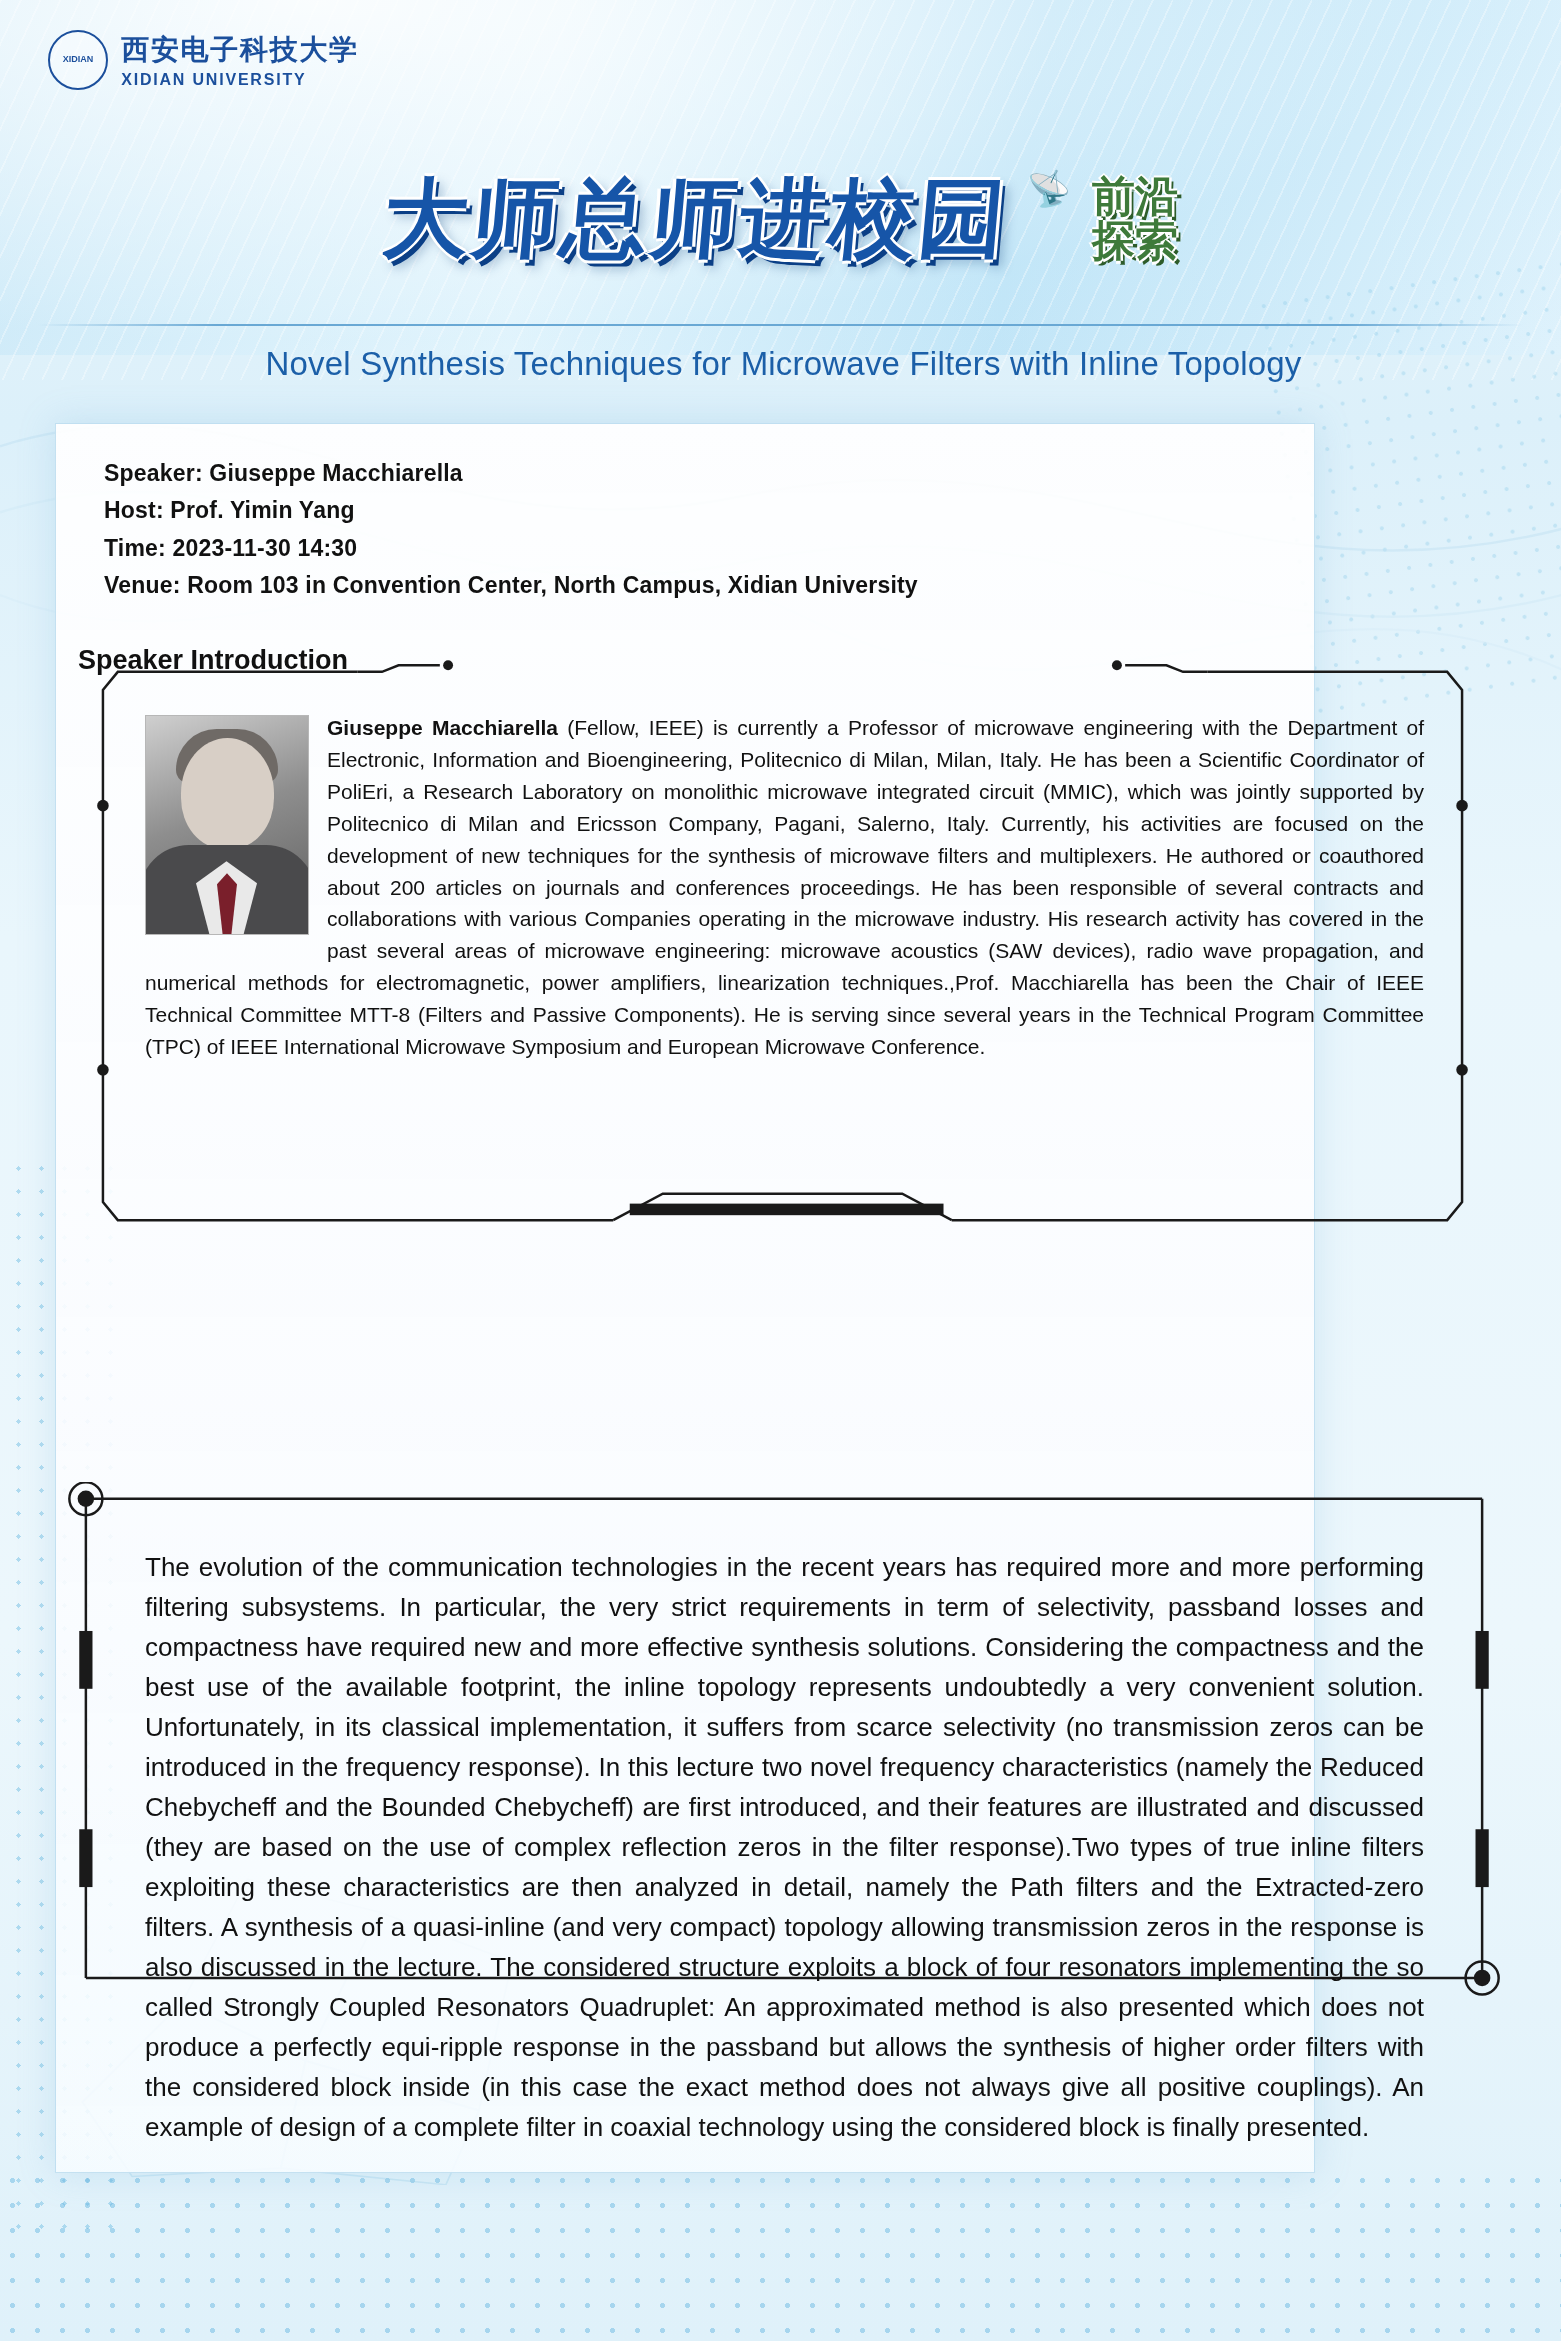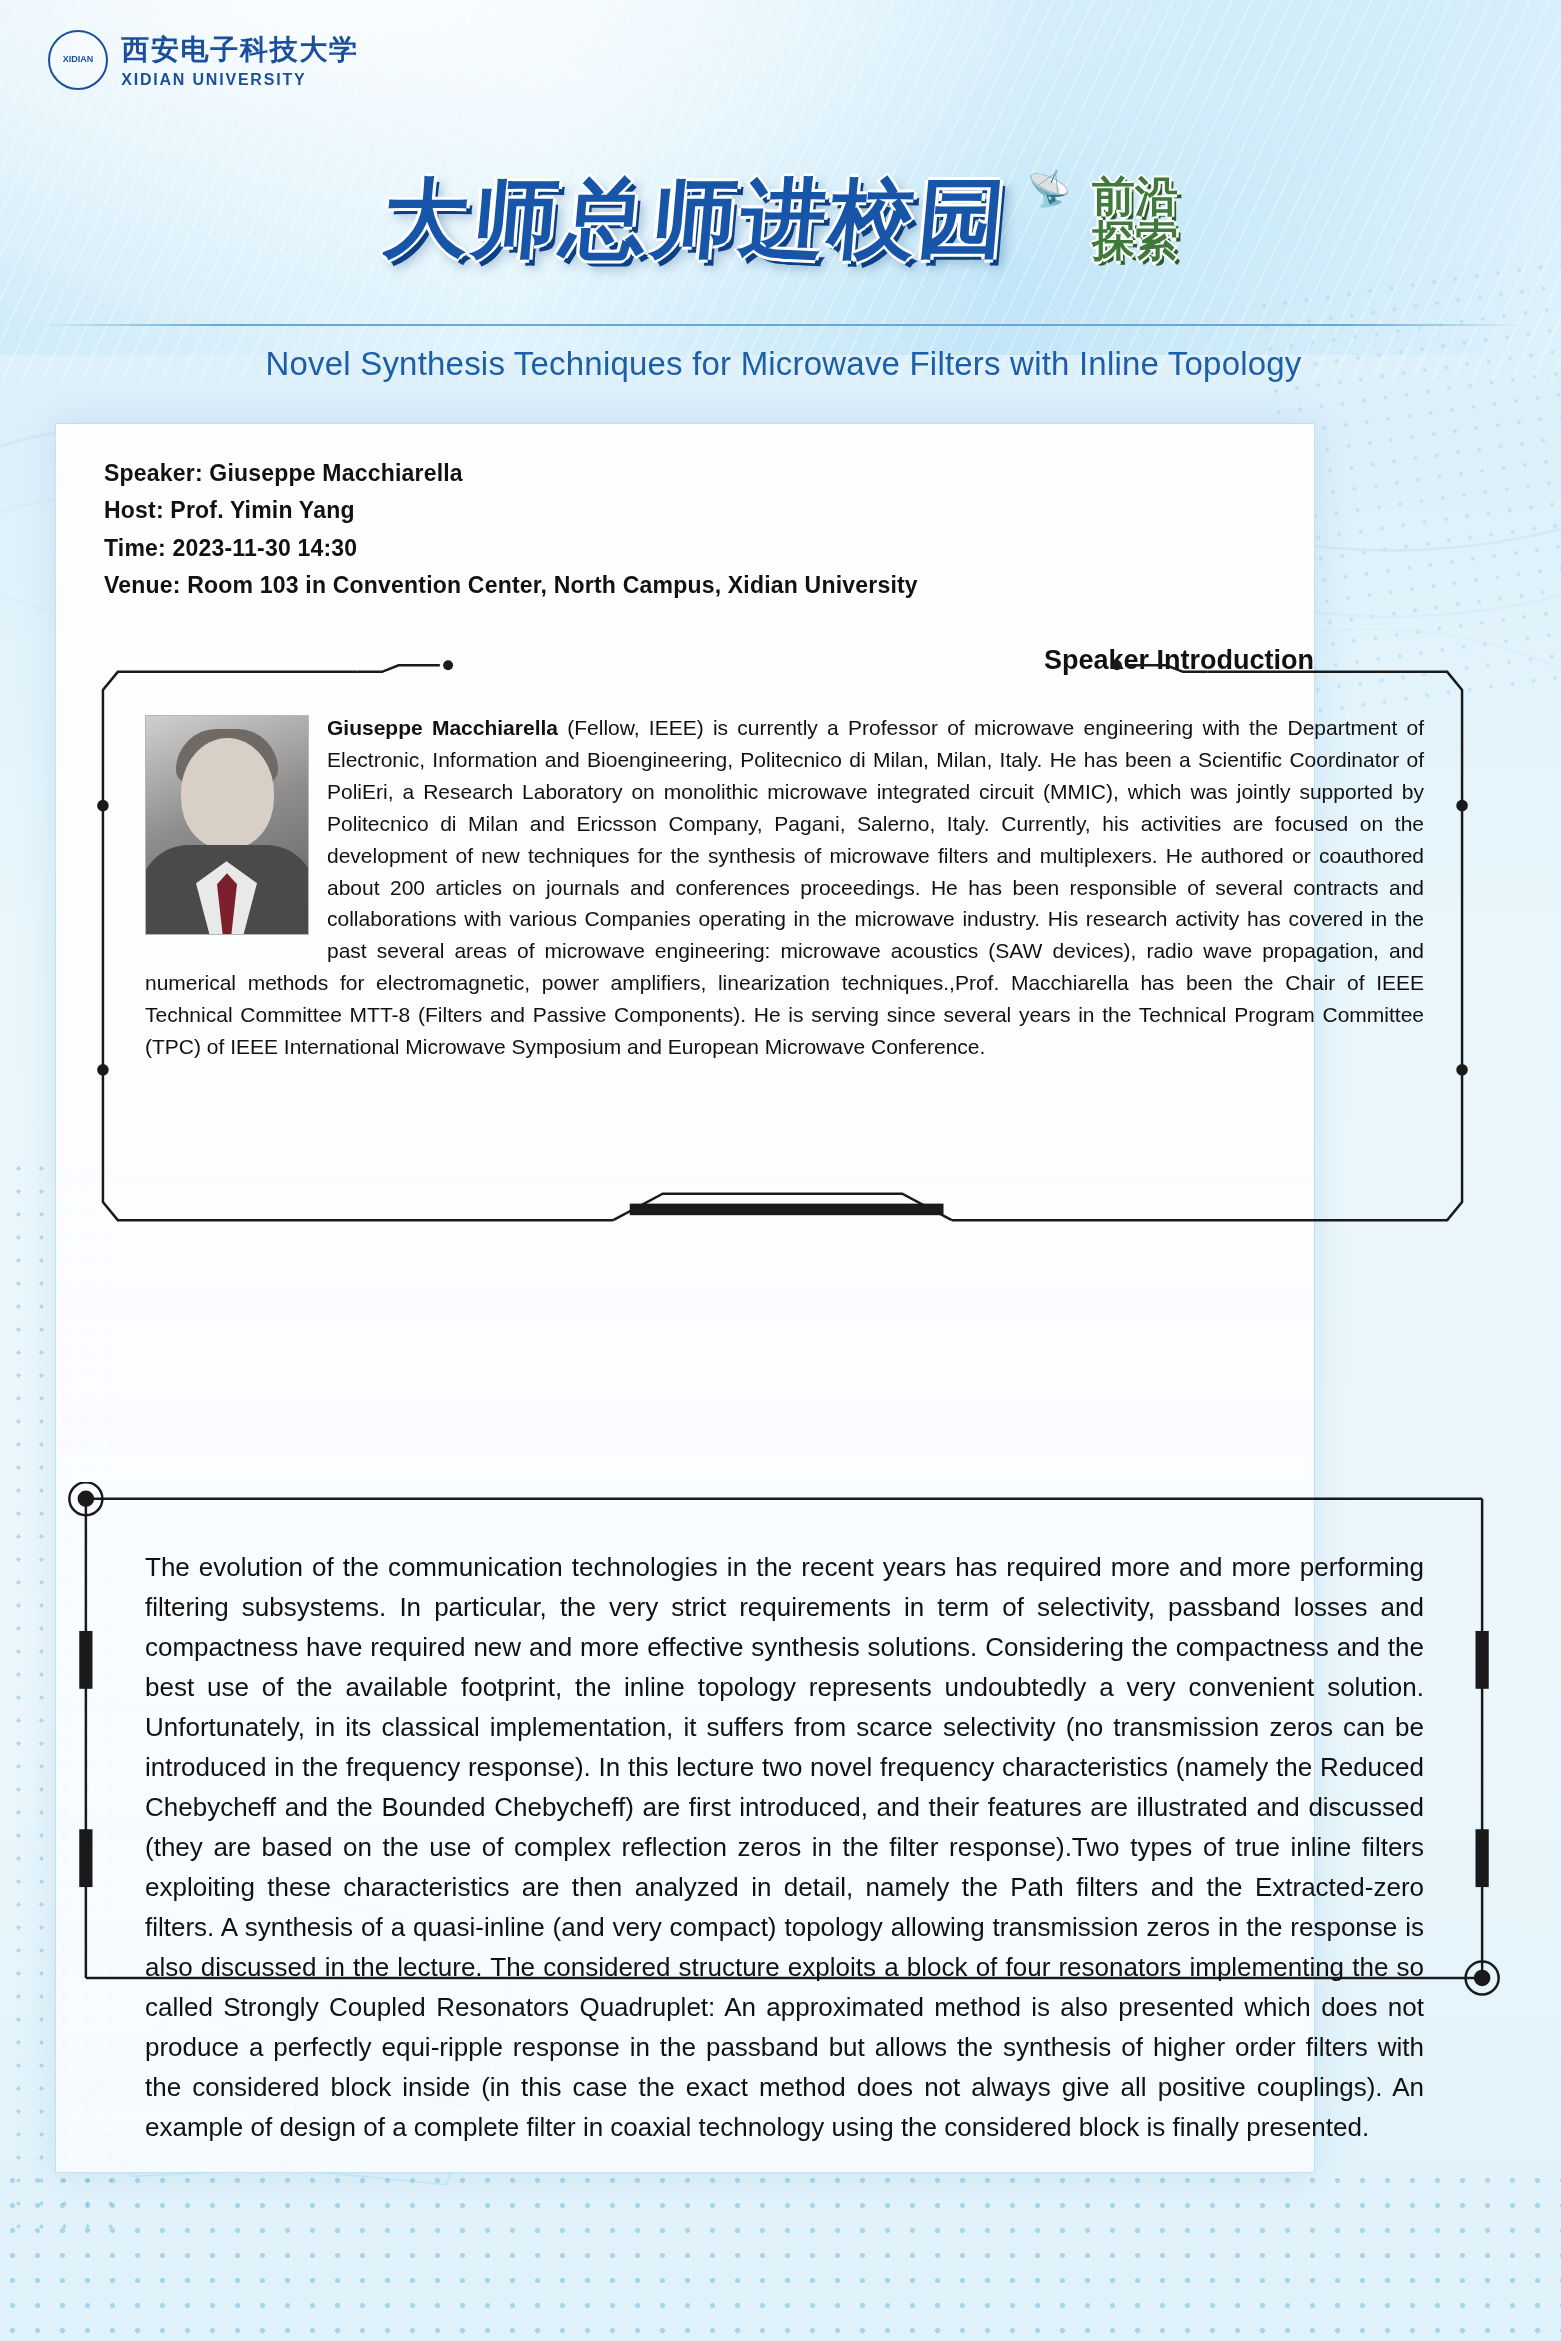--- a/index.html
+++ b/index.html
@@ -108,21 +108,21 @@
     border:0.8px solid rgba(150,200,230,.55);
     box-shadow:0 0 33px rgba(120,180,220,.25);
   }
 
   .meta { position:absolute; left:48px; top:31px; }
   .meta div {
     font-size:23px; font-weight:bold; color:#111; line-height:1.62; letter-spacing:0.2px;
   }
 
   .section-head {
-    position:absolute; left:0; right:0; text-align:right;
+    position:absolute; left:0; right:0; text-align:left;
     font-size:27px; font-weight:bold; color:#111;margin-left:22px;
   }
   #speaker-head { top:221px; }
   #abstract-head { top:1020px; font-size:28px; }
 
   .tech-frame { position:absolute; left:28px; top:233px; width:1397px; height:578px; }
   .abs-frame  { position:absolute; left:-23px; top:1058px; width:1502px; height:521px; }
 
   .speaker-body {
     position:absolute; left:89px; top:288px; width:1279px;

